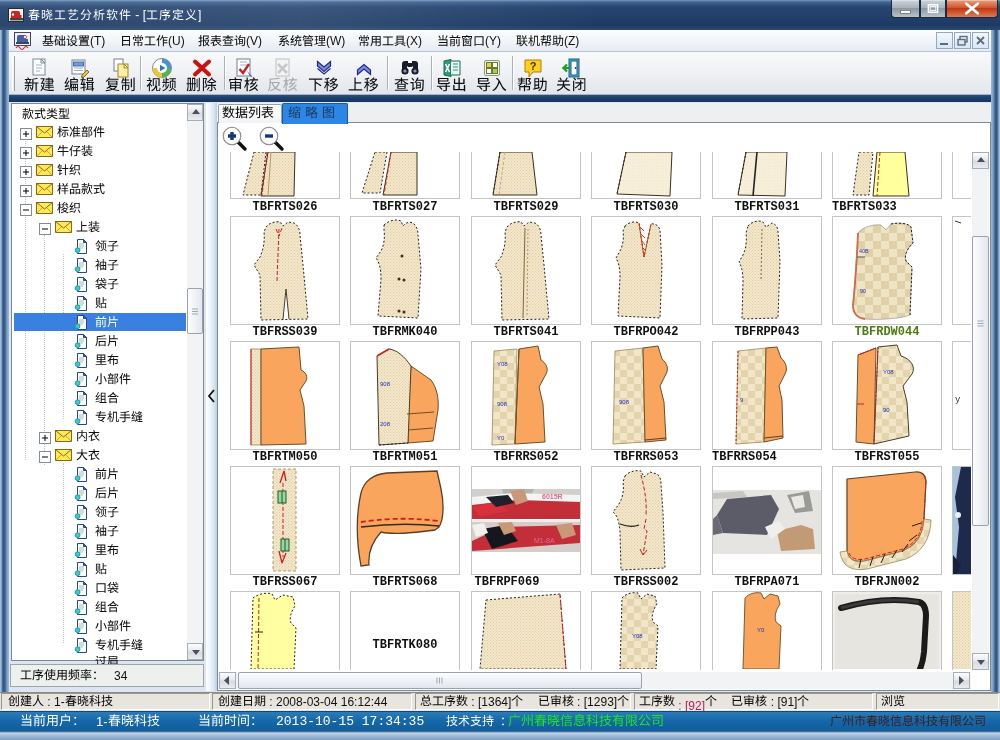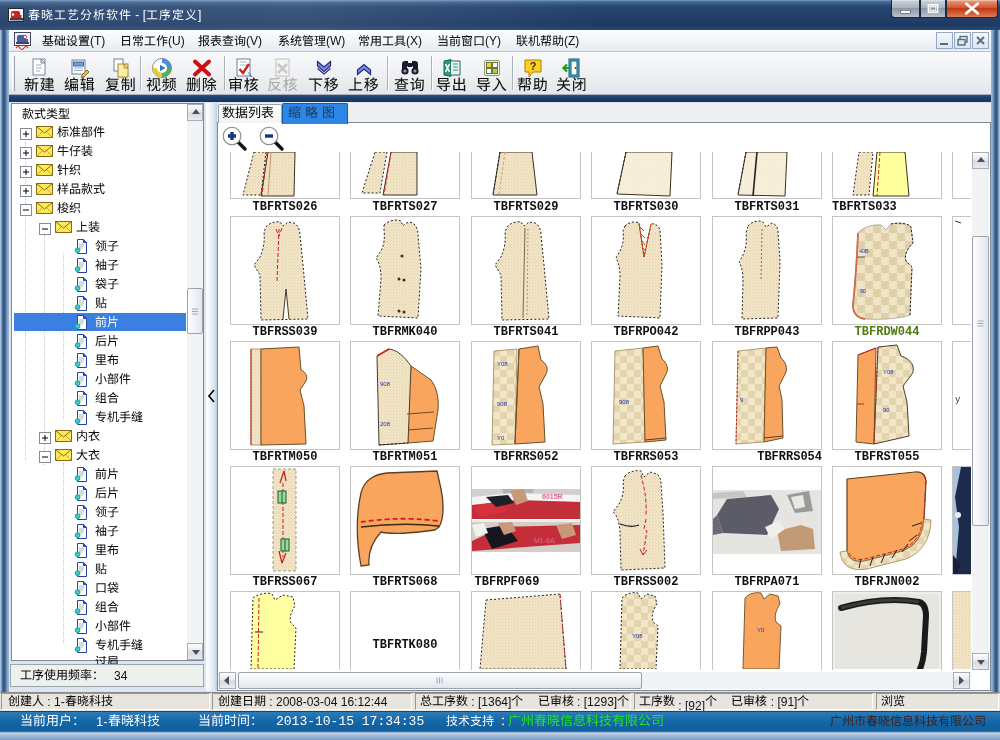--- a/index.html
+++ b/index.html
@@ -1200,21 +1200,21 @@
       <text x="27" y="62" font-size="6" fill="#2233bb" font-family="Liberation Sans">908</text>
     </svg></div>
 <div style="position:absolute;left:591px;top:450px;width:110px;height:16px;text-align:center;font:bold 12px 'Liberation Mono',monospace;color:#111">TBFRRS053</div>
 <div style="position:absolute;left:712px;top:341px;width:110px;height:109px;background:#fff;border:1px solid #c4c4c4;overflow:hidden"><svg width="108" height="107" viewBox="0 0 108 107">
       <path d="M25,9 L53,6 L51,100 L23,102 Z" fill="url(#pchk)" stroke="#998855" stroke-width="0.8"></path>
       <path d="M53,6 L64,5 L68,16 C73,20 75,27 72,32 L66,44 L69,58 L70,96 L51,100 Z" fill="#f9a55e" stroke="#6a5028"></path>
       <path d="M25,9 L23,102" stroke="#cc2020" stroke-dasharray="2 2" fill="none"></path>
       <path d="M51,96 L70,94" stroke="#5a4020" fill="none"></path>
       <text x="27" y="60" font-size="6" fill="#2233bb" font-family="Liberation Sans">9</text>
     </svg></div>
-<div style="position:absolute;left:712px;top:450px;width:110px;height:16px;text-align:right;font:bold 12px 'Liberation Mono',monospace;color:#111">TBFRRS054</div>
+<div style="position:absolute;left:712px;top:450px;width:110px;height:16px;text-align:left;font:bold 12px 'Liberation Mono',monospace;color:#111">TBFRRS054</div>
 <div style="position:absolute;left:832px;top:341px;width:110px;height:109px;background:#fff;border:1px solid #c4c4c4;overflow:hidden"><svg width="108" height="107" viewBox="0 0 108 107">
       <path d="M25,13 L43,6 L41,102 L23,100 Z" fill="#f9a55e" stroke="#6a5028"></path>
       <path d="M25,13 L43,6" stroke="#cc2020" fill="none"></path>
       <path d="M24,62 l7,0" stroke="#cc2020" fill="none"></path>
       <path d="M45,5 L64,3 L68,14 C78,17 83,25 79,32 L70,44 L74,60 L76,94 L41,102 Z" fill="url(#pchk)" stroke="#4a3c28"></path>
       <path d="M45,5 L41,102" stroke="#cc2020" stroke-dasharray="2 2" fill="none"></path>
       <text x="50" y="32" font-size="6" fill="#2233bb" font-family="Liberation Sans">Y08</text>
       <text x="50" y="70" font-size="6" fill="#2233bb" font-family="Liberation Sans">90</text>
     </svg></div>
 <div style="position:absolute;left:832px;top:450px;width:110px;height:16px;text-align:center;font:bold 12px 'Liberation Mono',monospace;color:#111">TBFRST055</div>
@@ -1384,21 +1384,21 @@
     </svg>
   </div>
 <div style="position:absolute;left:639px;top:693px;height:17px;display:flex;align-items:center;">
     <svg style="flex:none;margin-top:0px" width="36" height="15" viewBox="0 0 36 15">
       <g fill="#101010" transform="translate(0,11.2) scale(0.12)">
         <use href="#u5de5" x="0.0"></use>
         <use href="#u5e8f" x="100.0"></use>
         <use href="#u6570" x="200.0"></use>
       </g>
     </svg>
-    <span style="flex:none;font:normal 12px 'Liberation Sans',monospace;color:#0f172a;white-space:pre;margin-top:8px;"> : [92]</span>
+    <span style="flex:none;font:normal 12px 'Liberation Sans',monospace;color:#be185d;white-space:pre;margin-top:8px;"> : [92]</span>
     <svg style="flex:none;margin-top:0px" width="12" height="15" viewBox="0 0 12 15">
       <g fill="#101010" transform="translate(0,11.2) scale(0.12)">
         <use href="#u4e2a" x="0.0"></use>
       </g>
     </svg>
     <span style="flex:none;font:normal 12px 'Liberation Mono',monospace;color:#101010;white-space:pre;margin-top:0px;">  </span>
     <svg style="flex:none;margin-top:0px" width="36" height="15" viewBox="0 0 36 15">
       <g fill="#101010" transform="translate(0,11.2) scale(0.12)">
         <use href="#u5df2" x="0.0"></use>
         <use href="#u5ba1" x="100.0"></use>

